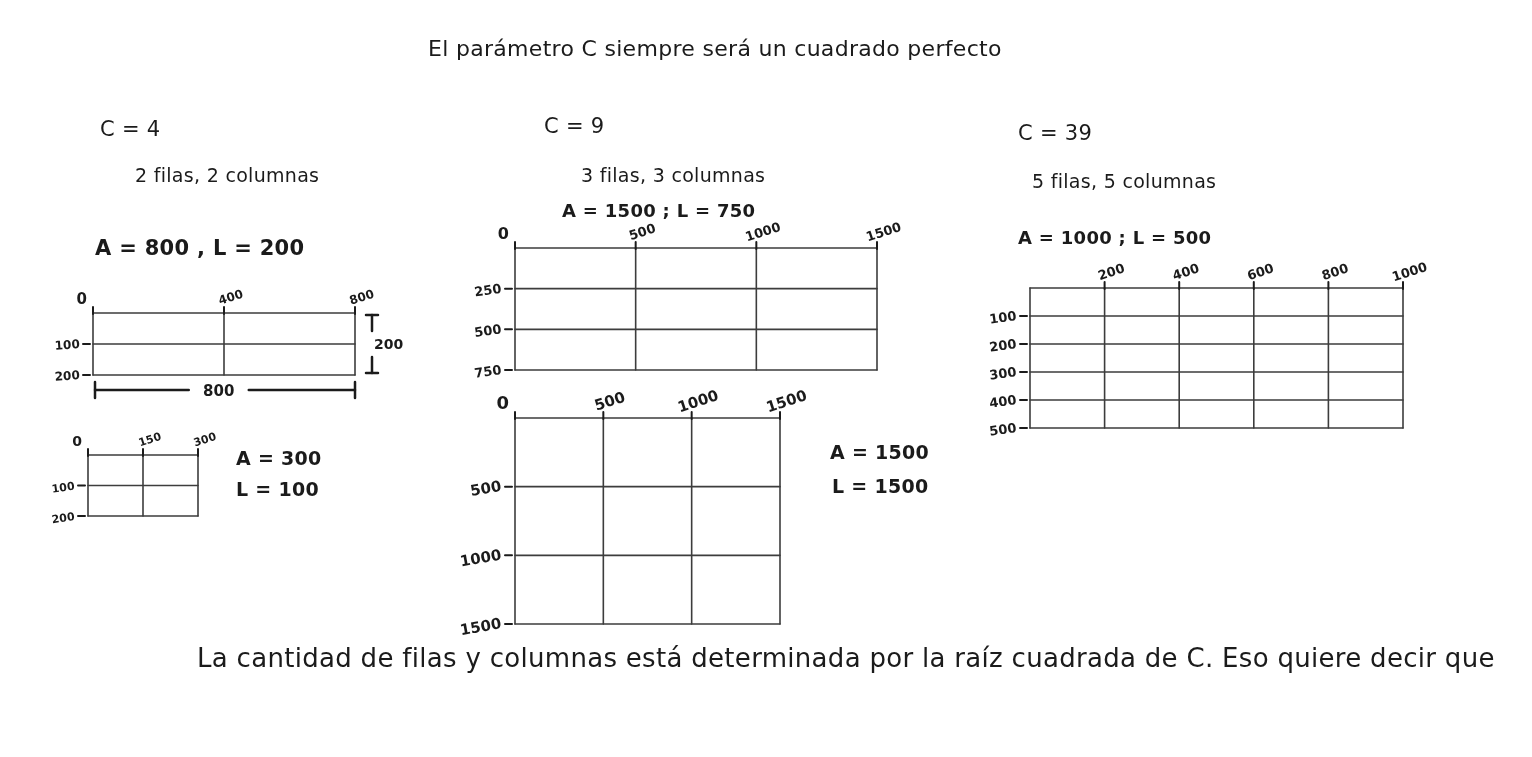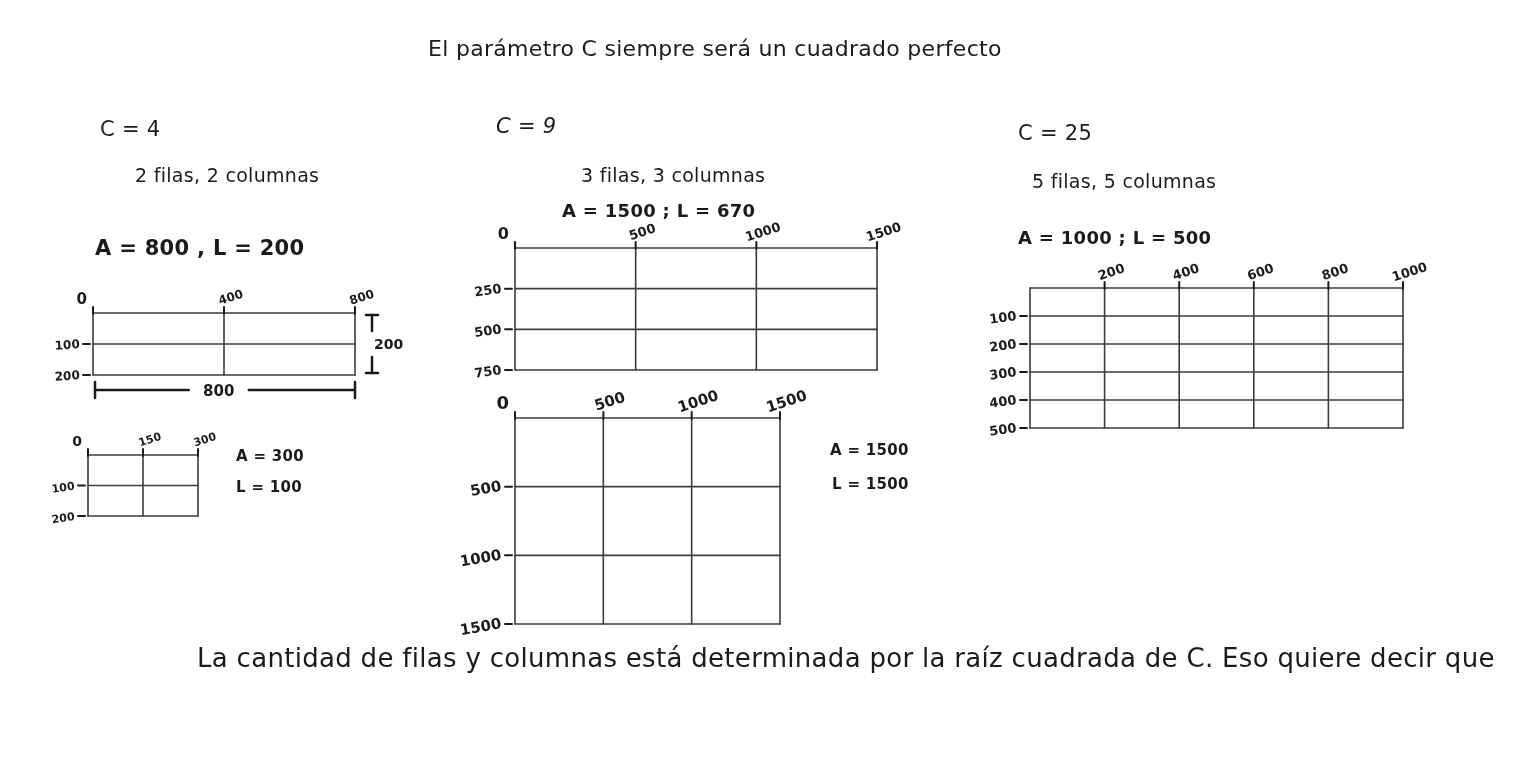--- a/index.html
+++ b/index.html
@@ -12,28 +12,28 @@
   }
   .txt{
     position:absolute;
     color:#1b1b1b;
     white-space:nowrap;
     letter-spacing:.3px;
   }
   .h{font-size:21px;}
   .sub{font-size:19px;}
   .eq{font-size:21px;font-weight:bold;}
-  .ann{font-size:15px;font-weight:bold;}
+  .ann{font-size:19px;font-weight:bold;}
   #title{left:428px;top:36px;font-size:22px;}
   #c4-heading{left:100px;top:117px;}
   #c4-sub{left:135px;top:164px;}
   #c4-eq{left:95px;top:236px;}
   #c4-ann-a{left:236px;top:447px;}
   #c4-ann-l{left:236px;top:478px;}
-  #c9-heading{left:496px;top:114px;font-style:italic;}
+  #c9-heading{left:544px;top:114px;}
   #c9-sub{left:537px;top:164px;margin-left:44px;}
   #c9-eq{left:562px;top:200px;font-size:18px;}
   #c9-ann-a{left:830px;top:441px;}
   #c9-ann-l{left:832px;top:475px;}
   #c25-heading{left:1018px;top:121px;}
   #c25-sub{left:1032px;top:170px;}
   #c25-eq{left:1018px;top:227px;font-size:18px;}
   #footer{left:197px;top:643px;font-size:26px;line-height:30px;white-space:nowrap;}
   #grids-layer{position:absolute;left:0;top:0;}
 </style>
@@ -45,25 +45,25 @@
   <div class="txt" id="title">El parámetro C siempre será un cuadrado perfecto</div>
 
   <div class="txt h" id="c4-heading">C = 4</div>
   <div class="txt sub" id="c4-sub">2 filas, 2 columnas</div>
   <div class="txt eq" id="c4-eq">A = 800 ,   L = 200</div>
   <div class="txt ann" id="c4-ann-a">A = 300</div>
   <div class="txt ann" id="c4-ann-l">L = 100</div>
 
   <div class="txt h" id="c9-heading">C = 9</div>
   <div class="txt sub" id="c9-sub">3 filas, 3 columnas</div>
-  <div class="txt eq" id="c9-eq">A = 1500 ;   L = 670</div>
+  <div class="txt eq" id="c9-eq">A = 1500 ;   L = 750</div>
   <div class="txt ann" id="c9-ann-a">A = 1500</div>
   <div class="txt ann" id="c9-ann-l">L = 1500</div>
 
-  <div class="txt h" id="c25-heading">C = 25</div>
+  <div class="txt h" id="c25-heading">C = 39</div>
   <div class="txt sub" id="c25-sub">5 filas, 5 columnas</div>
   <div class="txt eq" id="c25-eq">A = 1000  ;   L = 500</div>
 
   <svg id="grids-layer" width="1532" height="757">
       <g>
         <line x1="93" y1="313" x2="93" y2="375" stroke="#3d3d3d" stroke-width="1.6" stroke-linecap="round"></line>
         <line x1="224" y1="313" x2="224" y2="375" stroke="#3d3d3d" stroke-width="1.6" stroke-linecap="round"></line>
         <line x1="355" y1="313" x2="355" y2="375" stroke="#3d3d3d" stroke-width="1.6" stroke-linecap="round"></line>
         <line x1="93" y1="313" x2="355" y2="313" stroke="#3d3d3d" stroke-width="1.6" stroke-linecap="round"></line>
         <line x1="93" y1="344" x2="355" y2="344" stroke="#3d3d3d" stroke-width="1.6" stroke-linecap="round"></line>

